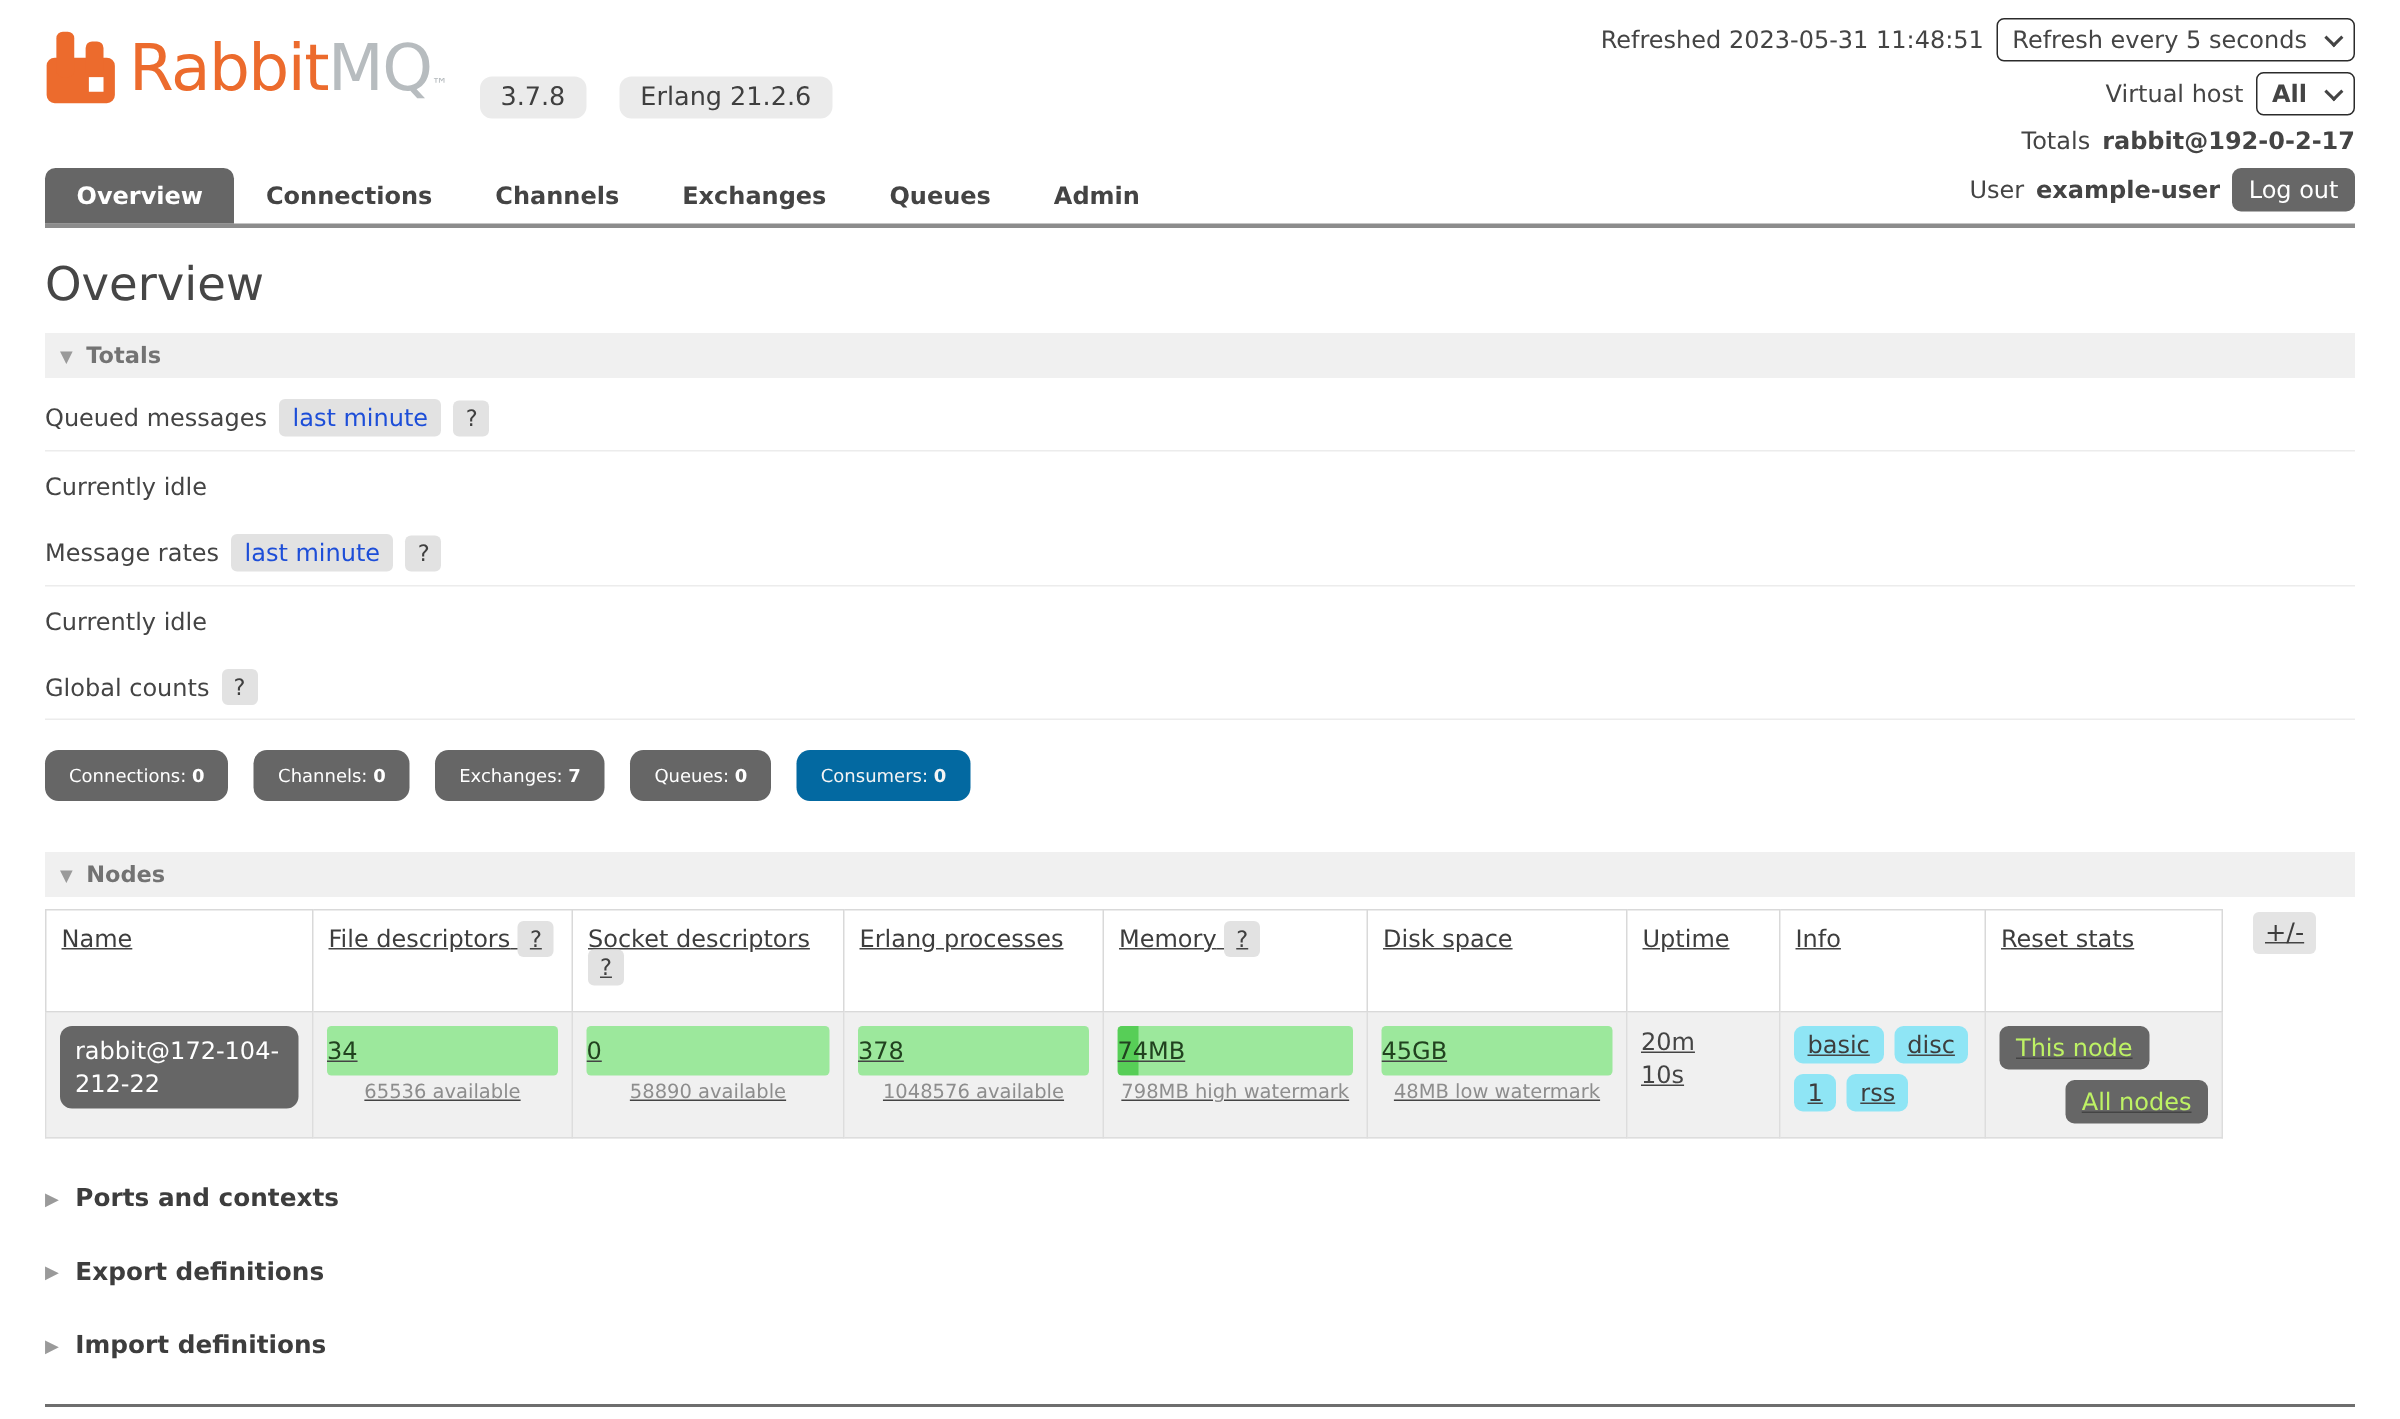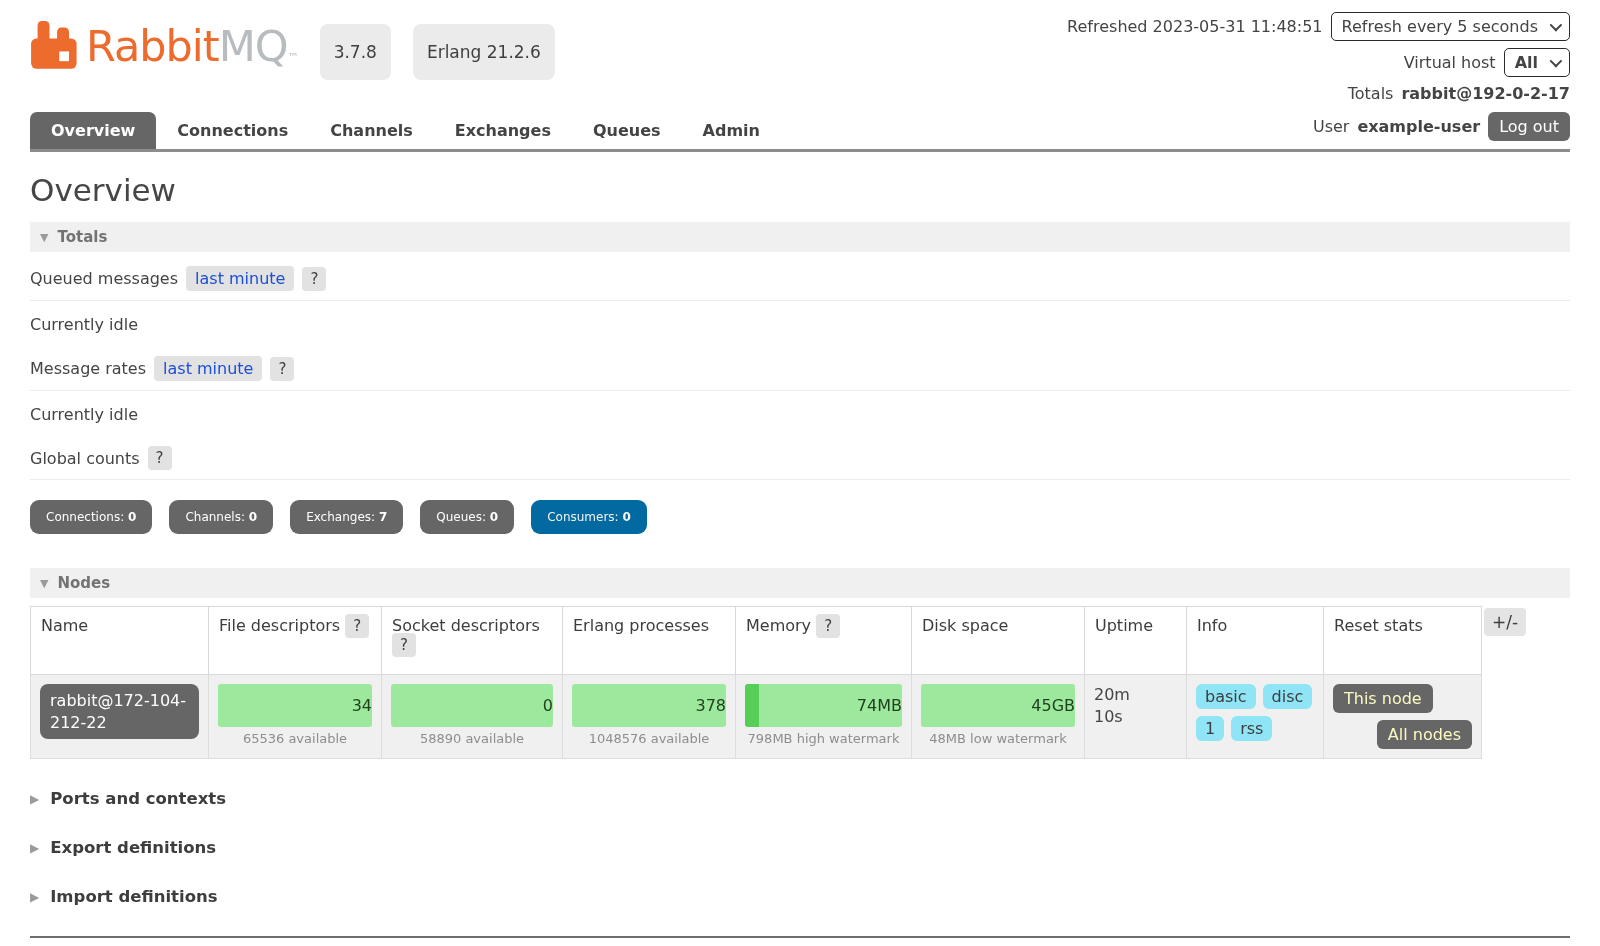--- a/index.html
+++ b/index.html
@@ -13,21 +13,21 @@
   
   .hdr { display: flex; justify-content: space-between; align-items: flex-start; }
   .hdr-left { display: flex; align-items: flex-end; gap: 22px; padding-top: 8px; }
   .logo { display: flex; align-items: flex-start; gap: 4px; }
   .logo svg { width: 52px; height: 52px; }
   .wordmark { font-size: 43px; line-height: 52px; letter-spacing: -1px; }
   .wm-orange { color: #ec6b2d; }
   .wm-gray { color: #b7bcbf; }
   .wm-tm { font-size: 11px; color: #b7bcbf; vertical-align: baseline; }
   .ver-badge { background: #ebebeb; color: #3f3f3f; border-radius: 8px;
-    padding: 18px 14px; font-size: 17px; margin-bottom: 4px; }
+    padding: 4px 14px; font-size: 17px; margin-bottom: 4px; }
   .hdr-right { text-align: right; font-size: 16px; }
   .hdr-line { margin-bottom: 7px; display: flex; justify-content: flex-end; align-items: center; gap: 8px; }
   .select-box { display: inline-flex; align-items: center; gap: 12px;
     border: 1px solid #2b2b2b; border-radius: 5px; background: #fff;
     padding: 4px 10px; font-size: 16px; cursor: pointer; }
   .chev { width: 9px; height: 9px; border-right: 2px solid #444; border-bottom: 2px solid #444;
     transform: rotate(45deg) translateY(-2px); display: inline-block; }
   b, .bold { font-weight: bold; }
   .logout-btn { background: #676767; color: #fff; border: none; border-radius: 6px;
     padding: 5px 11px; font-size: 16px; cursor: pointer; font-family: inherit; }
@@ -52,40 +52,40 @@
   .help { background: #e2e2e2; color: #3f3f3f; border-radius: 4px; padding: 3px 8px; font-size: 15px; cursor: pointer; }
   .idle { padding: 14px 0 8px 0; font-size: 16px; }
 
   .counts { display: flex; gap: 17px; margin: 20px 0 34px 0; }
   .count-badge { background: #666; color: #fff; border-radius: 9px; padding: 10px 16px;
     font-size: 12px; cursor: pointer; }
   .count-badge .num { font-weight: bold; }
   .count-badge.muted { background: #0369a1; color: #f4f4f4; }
 
   
-  .table-wrap { display: flex; align-items: flex-start; gap: 2px; margin-top: 8px; }
+  .table-wrap { display: flex; align-items: flex-start; gap: 20px; margin-top: 8px; text-decoration: underline; }
   table { border-collapse: collapse; border: 1px solid #cfcfcf; }
   th { font-weight: normal; text-align: left; font-size: 16px; color: #3d3d3d;
     padding: 9px 10px 20px 10px; border: 1px solid #d9d9d9; background: #fff; vertical-align: top; }
   td { background: #f0f0f0; border: 1px solid #ddd; padding: 9px 9px; vertical-align: top; font-size: 16px; }
   .col-name { width: 178px; } .col-fd { width: 173px; } .col-sd { width: 181px; }
   .col-ep { width: 173px; } .col-mem { width: 176px; } .col-disk { width: 173px; }
   .col-up { width: 102px; } .col-info { width: 137px; } .col-reset { width: 158px; }
   .node-badge { display: inline-block; background: #666; color: #fff; border-radius: 8px;
     padding: 6px 10px; font-size: 16px; line-height: 1.35; max-width: 160px; word-break: break-all; cursor: pointer; }
-  .bar { position: relative; background: #9ce89c; border-radius: 3px; height: 43px;
-    display: flex; align-items: center; justify-content: flex-end; overflow: hidden; }
+  .bar { position: relative; background: #9ce89c; border-radius: 3px; height: 33px;
+    display: flex; align-items: center; justify-content: flex-start; overflow: hidden; }
   .bar .fill { position: absolute; left: 0; top: 0; bottom: 0; background: #57ce57; width: 0; }
   .bar .val { position: relative; color: #21421f; font-size: 16px; }
   .bar-sub { display: block; text-align: center; color: #8d8d8d; font-size: 13px; margin-top: 4px; }
   .uptime { line-height: 1.4; }
   .chips { display: flex; flex-wrap: wrap; gap: 7px; max-width: 118px; }
   .chip { background: #8fe5f5; color: #3d3d3d; border-radius: 6px; padding: 3px 9px; font-size: 16px; cursor: pointer; }
   .reset-cell { display: flex; flex-direction: column; gap: 7px; }
-  .node-btn { background: #666; color: #fef9c3; border: none; border-radius: 6px;
+  .node-btn { background: #666; color: #bef264; border: none; border-radius: 6px;
     padding: 5px 11px; font-size: 16px; font-family: inherit; cursor: pointer; }
   .btn-this { align-self: flex-start; }
   .btn-all { align-self: flex-end; }
   .plusminus { background: #e4e4e4; color: #3d3d3d; border-radius: 4px; padding: 4px 8px;
     font-size: 17px; cursor: pointer; margin-top: 2px; }
 
   .collapsed { display: flex; align-items: center; gap: 11px; margin: 30px 0; cursor: pointer; }
   .tri-right { color: #9a9a9a; font-size: 12px; }
   .collapsed-title { font-weight: bold; font-size: 16.5px; color: #3d3d3d; }
 

